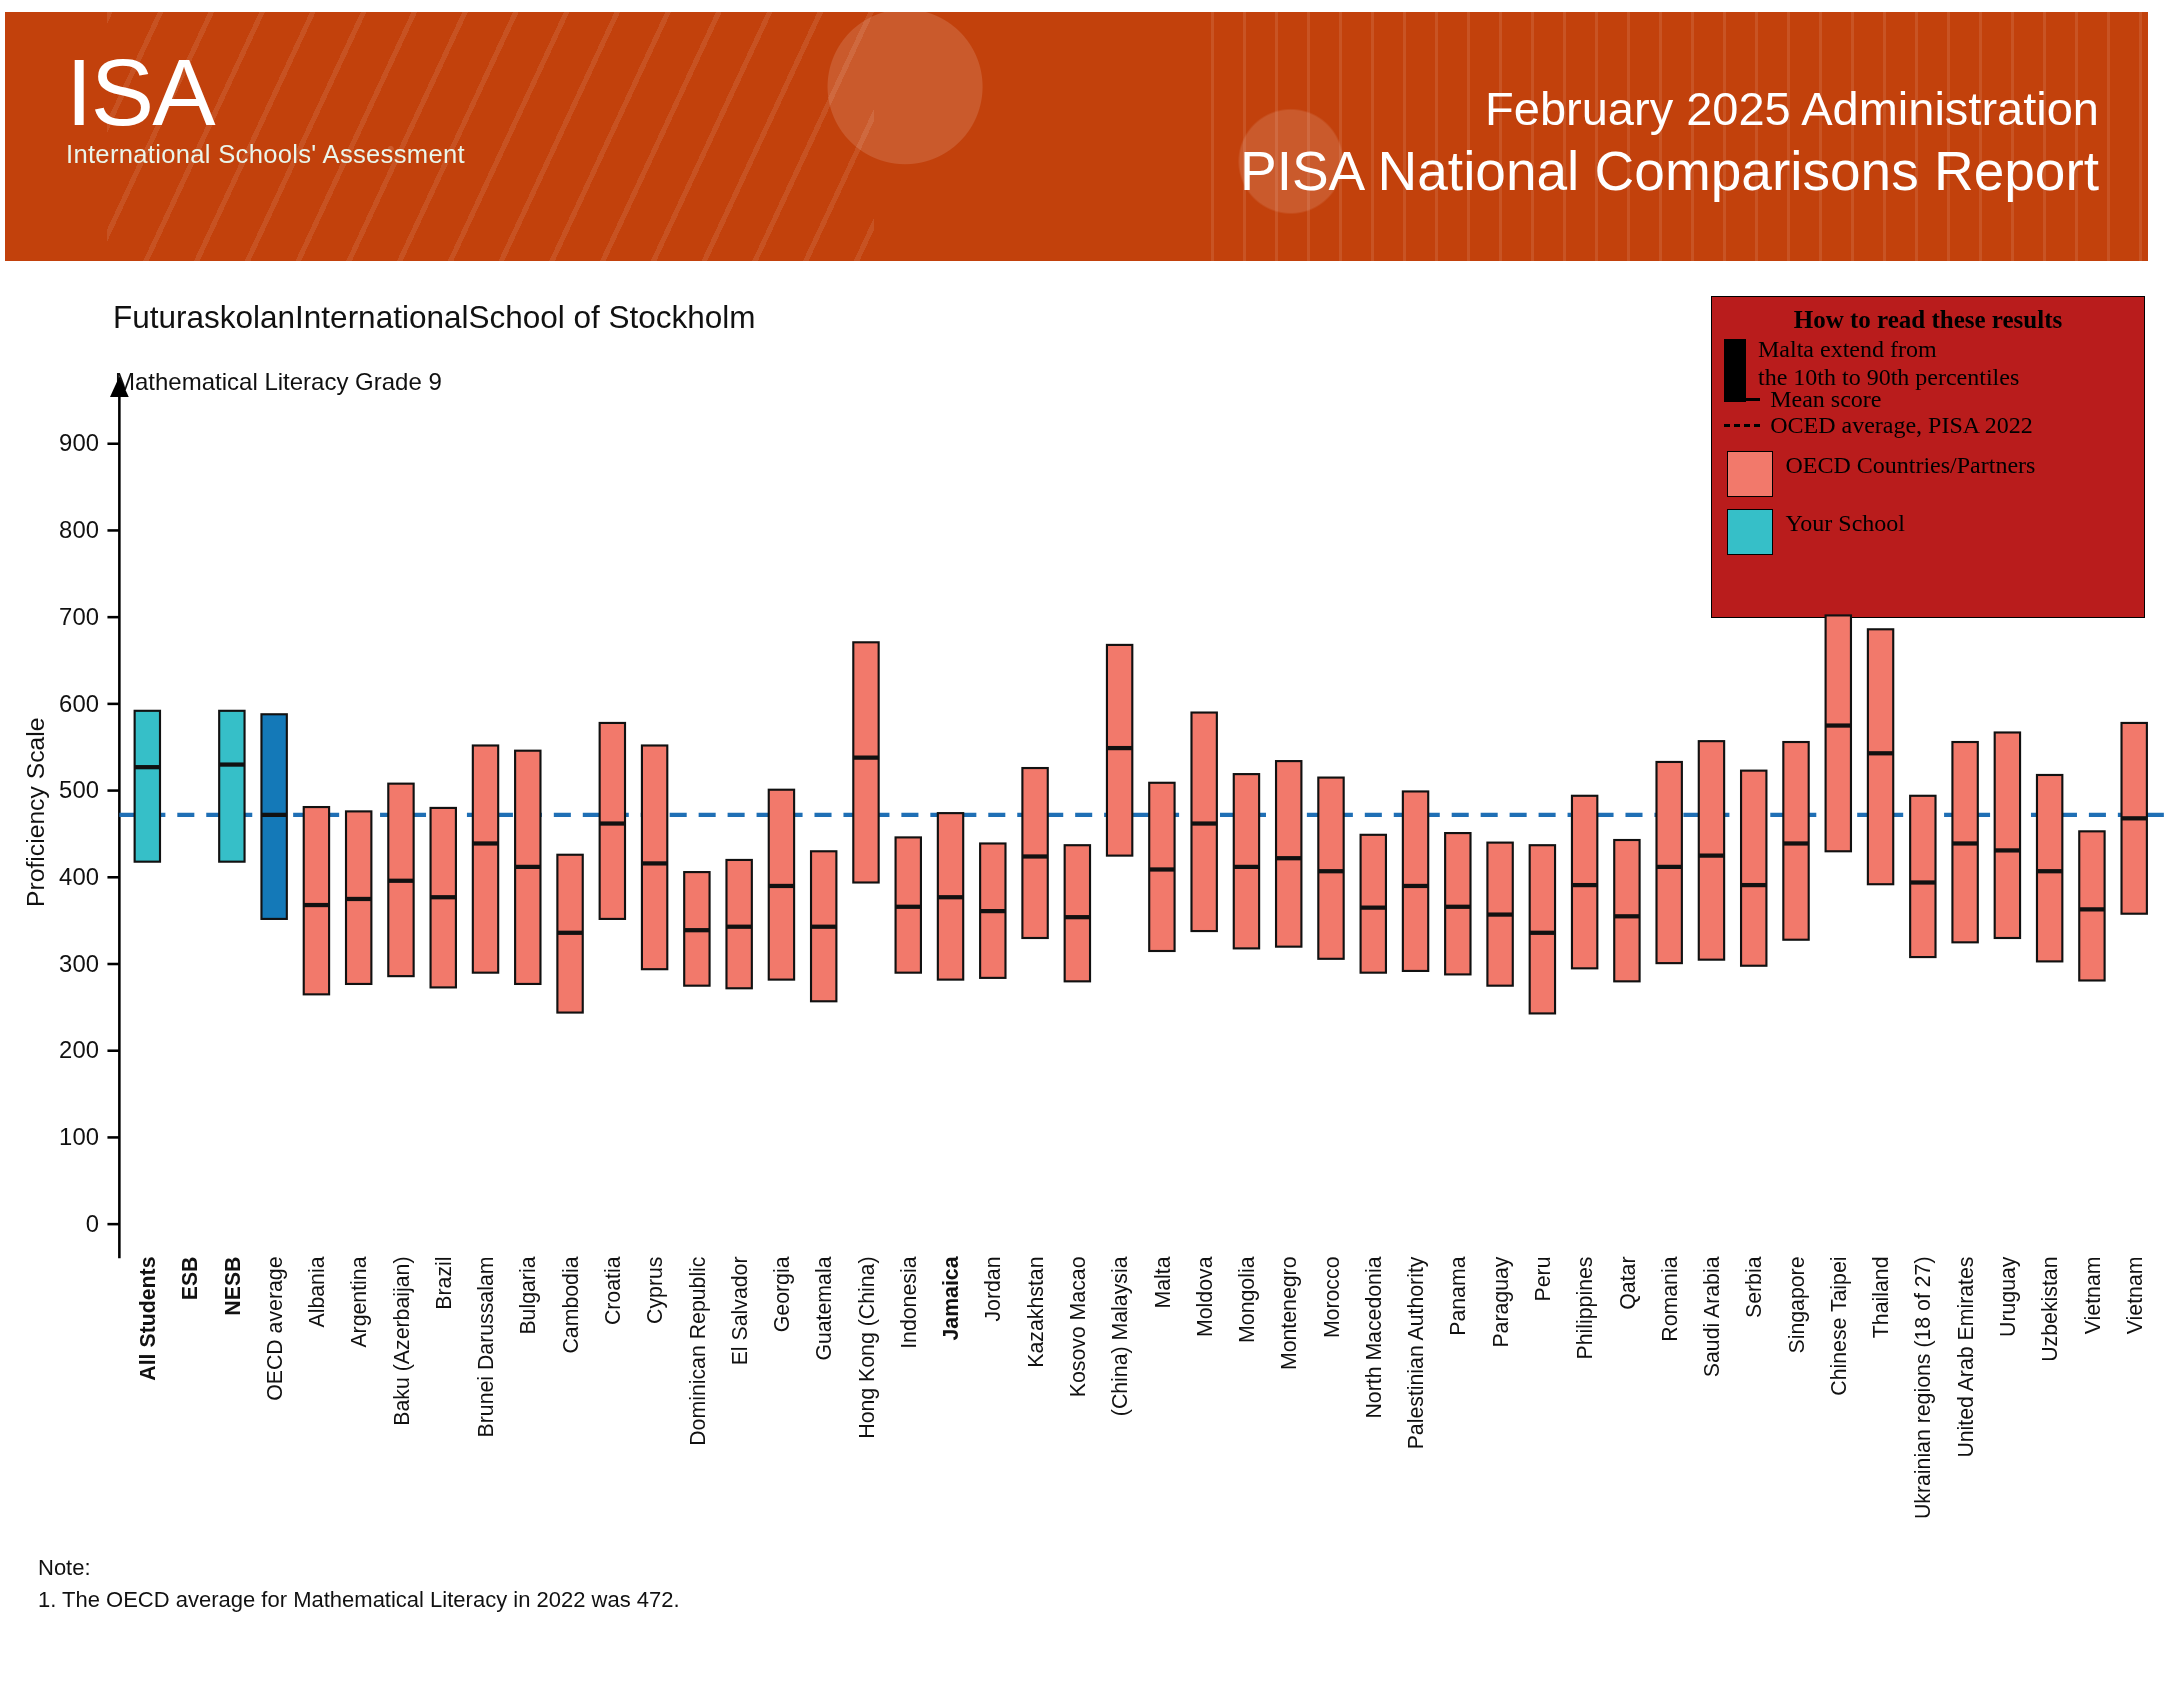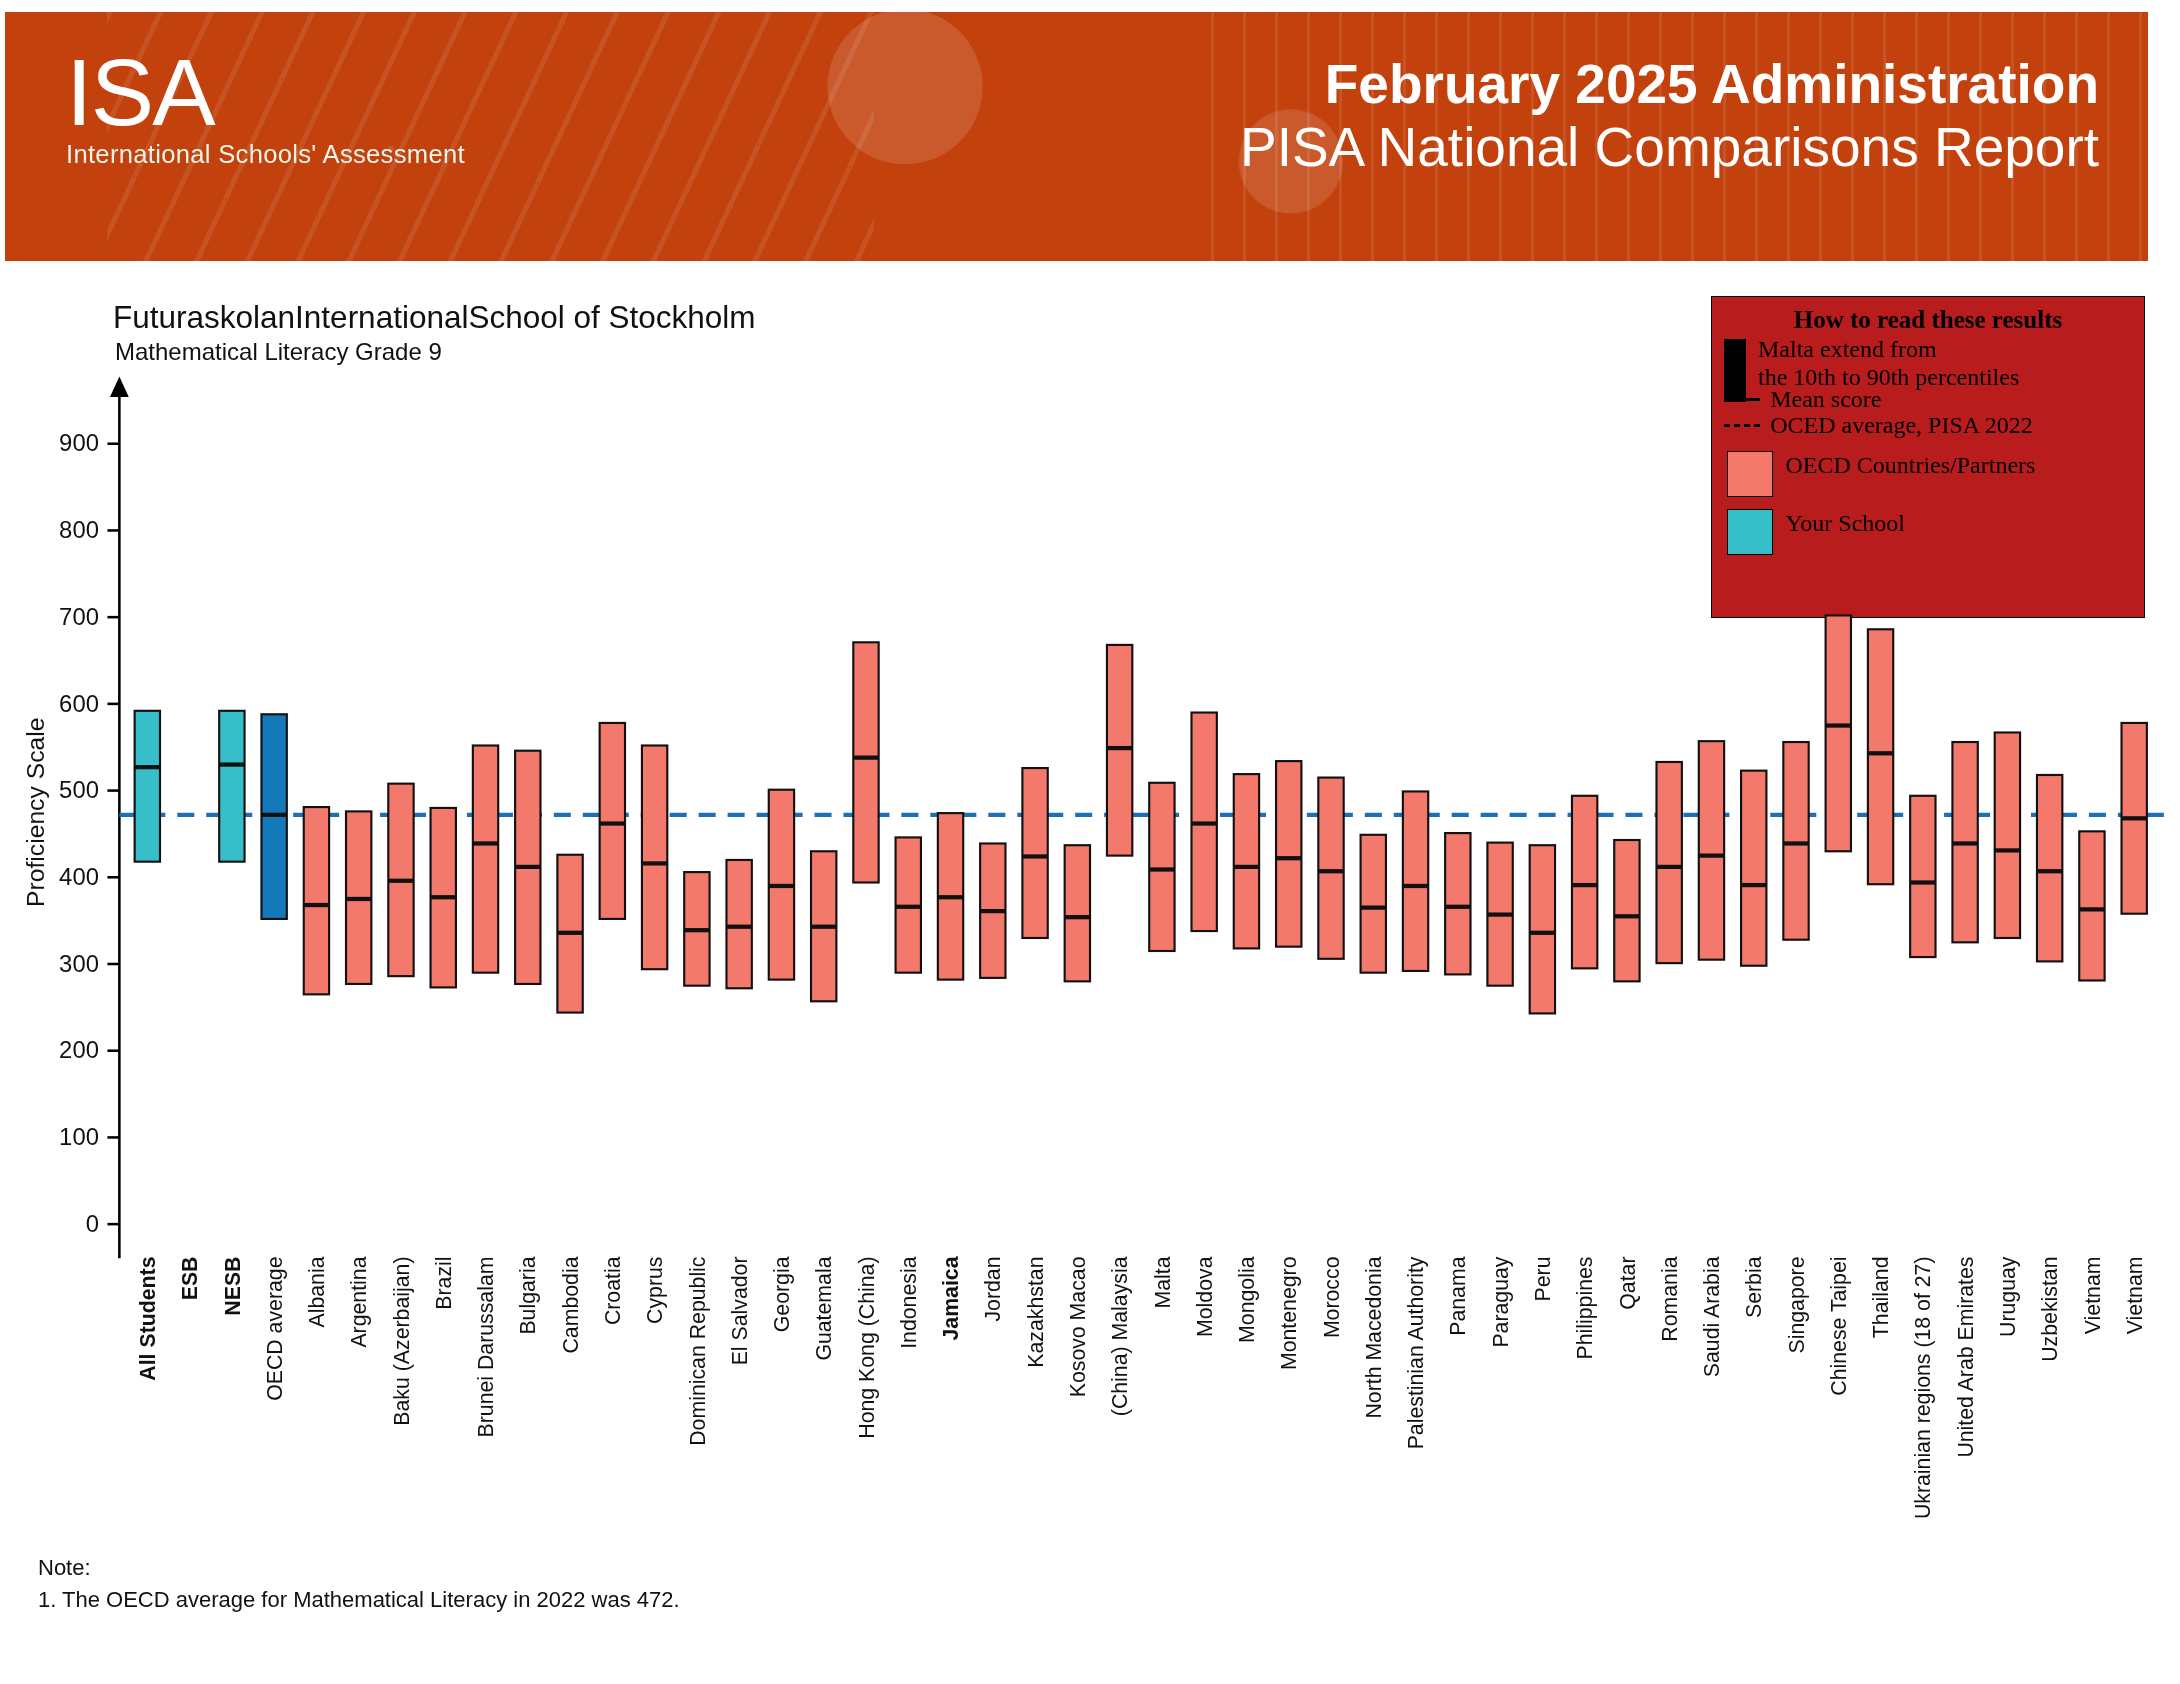--- a/index.html
+++ b/index.html
@@ -42,30 +42,30 @@
     font-size:95px; line-height:89px; color:#ffffff; font-weight:400;
     letter-spacing:-1.7px;
   }
   .logo-sub {
     font-size:25.6px; color:#eaf5ea; margin-top:3.4px; letter-spacing:0.3px;
   }
 
   .banner-title {
     position:absolute; right:49px; top:41px; text-align:right; color:#ffffff;
   }
-  .banner-title .l1 { font-size:55px; line-height:63px; font-weight:700; }
+  .banner-title .l1 { font-size:47px; line-height:63px; font-weight:400;margin-top:24px; }
   .banner-title .l2 { font-size:55px; line-height:63px; font-weight:400; }
 
   
   .school-title {
     position:absolute; left:113px; top:299px;
     font-size:31.5px; color:#111; font-weight:400;
   }
   .sub-title {
-    position:absolute; left:115px; top:338px;
+    position:absolute; left:115px; top:368px;
     font-size:24px; color:#111;
   }
 
   
   .legend {
     position:absolute; left:1711px; top:296px; width:434px; height:322px;
     border:1.7px solid #000; background:#b91c1c; box-sizing:border-box;
   }
   .legend .ltitle {
     font-family:"Liberation Serif", serif;

